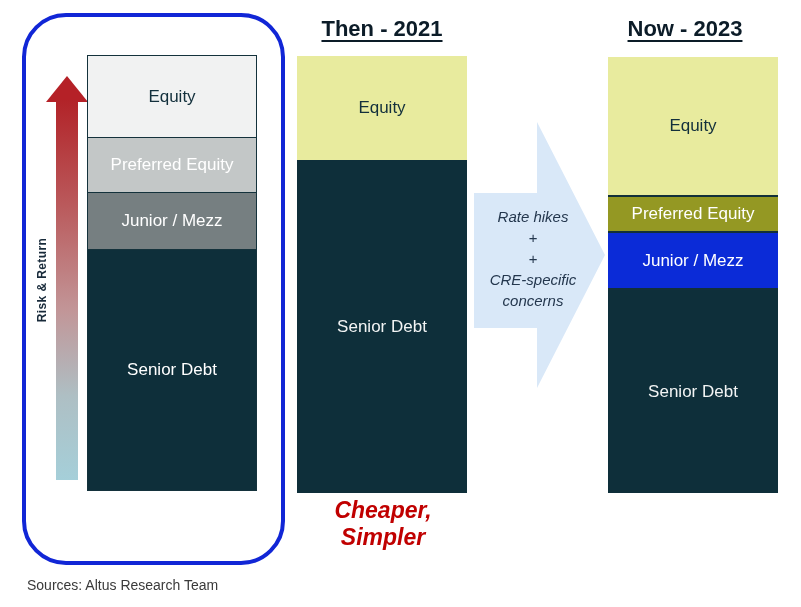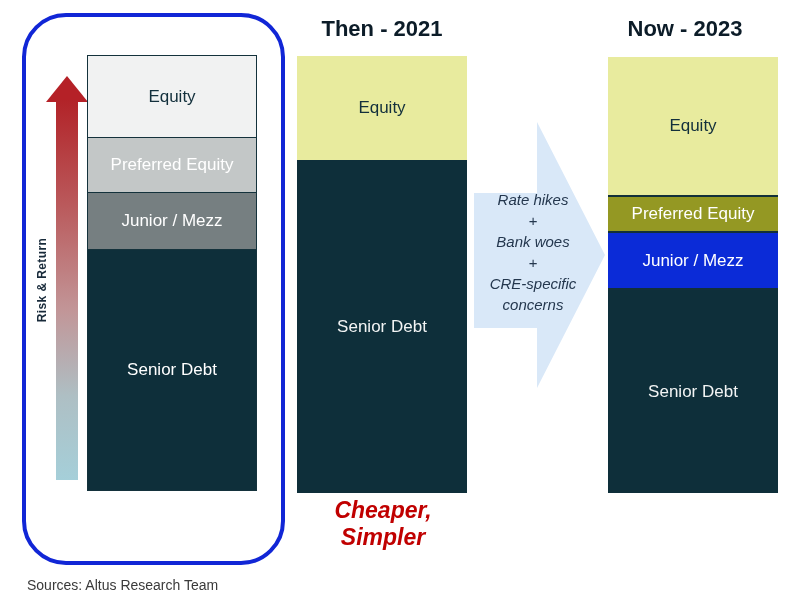--- a/index.html
+++ b/index.html
@@ -49,38 +49,38 @@
   .now-stack { left:608px; top:57px; width:170px; }
   .ns0 { height:138px; color:#13303c; }
   .ns1 { height:36px;  color:#ffffff; border-top:2px solid #12303a; }
   .ns2 { height:57px;  color:#ffffff; border-top:2px solid #12303a; }
   .ns3 { height:205px; color:#f2f4f4; border-top:2px solid #12303a; }
 
   
   .col-title {
     position:absolute; top:16px; width:200px; text-align:center;
     font-size:22px; font-weight:bold; color:#0c1c28;
-    text-decoration-thickness:2px; text-underline-offset:4px;
+    text-decoration:underline; text-decoration-thickness:2px; text-underline-offset:4px;
   }
   .then-title { left:282px; }
   .now-title  { left:585px; }
 
   
   .caption {
     position:absolute; top:497px; width:200px; text-align:center;
     font-size:23px; font-weight:bold; font-style:italic; color:#c00000;
     line-height:27px; white-space:pre-line;
   }
   .then-caption { left:283px; }
   .now-caption  { left:601px; }
 
   
   .big-arrow { position:absolute; left:474px; top:122px; width:131px; height:266px; }
   .arrow-text {
-    position:absolute; left:468px; top:189px; width:130px; text-align:center;
+    position:absolute; left:468px; top:206px; width:130px; text-align:center;
     font-style:italic; font-size:15px; line-height:21px; color:#24374e;
   }
 
   
   .footer {
     position:absolute; left:27px; top:577px;
     font-size:14px; color:#3a3a3a;
   }
 </style>
 </head>
@@ -107,21 +107,20 @@
   </div>
   <div class="caption then-caption">Cheaper,
 Simpler</div>
 
   <svg class="big-arrow" viewBox="0 0 131 266" xmlns="http://www.w3.org/2000/svg">
     <polygon points="0,71 63,71 63,0 131,133 63,266 63,206 0,206" fill="#d9e8f8"></polygon>
   </svg>
   <div class="arrow-text">
     <div>Rate hikes</div>
     <div>+</div>
-    <div>Bank woes</div>
     <div>+</div>
     <div>CRE-specific</div>
     <div>concerns</div>
   </div>
 
   <div class="col-title now-title">Now - 2023</div>
   <div class="stack now-stack">
     <div class="seg ns0" style="background-color: rgb(232, 235, 158);">Equity</div>
     <div class="seg ns1" style="background-color: rgb(148, 152, 35);">Preferred Equity</div>
     <div class="seg ns2" style="background-color: rgb(11, 43, 215);">Junior / Mezz</div>

